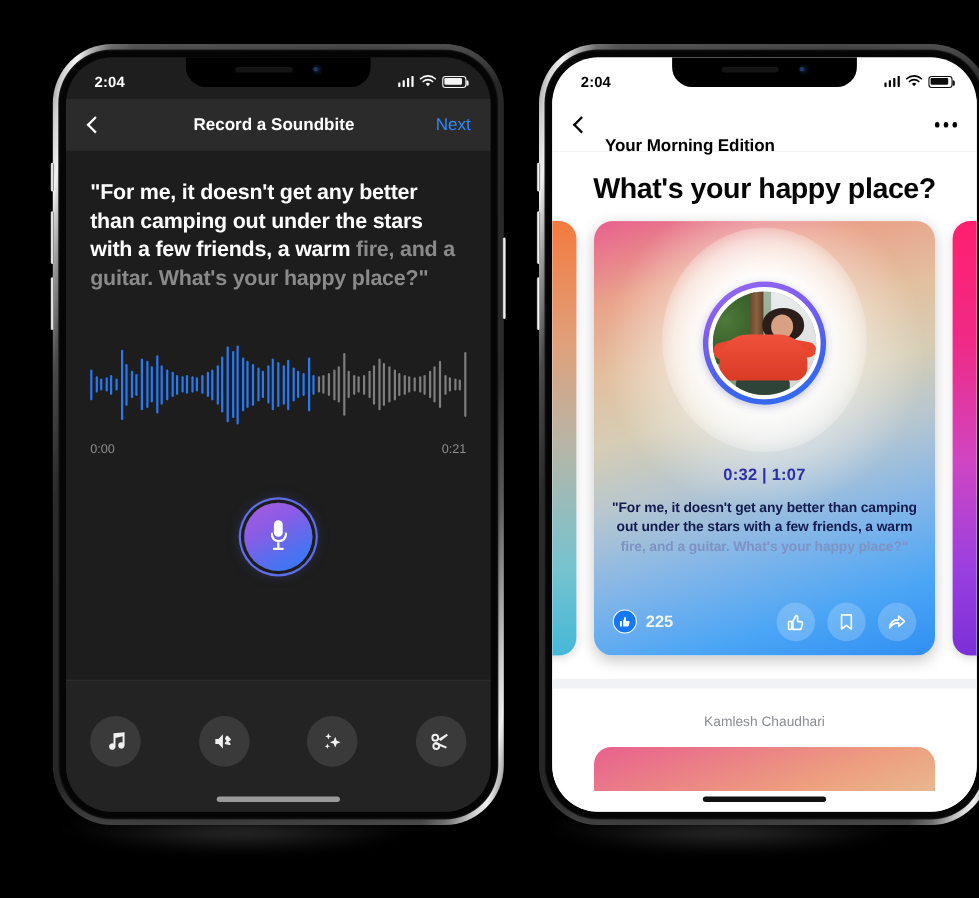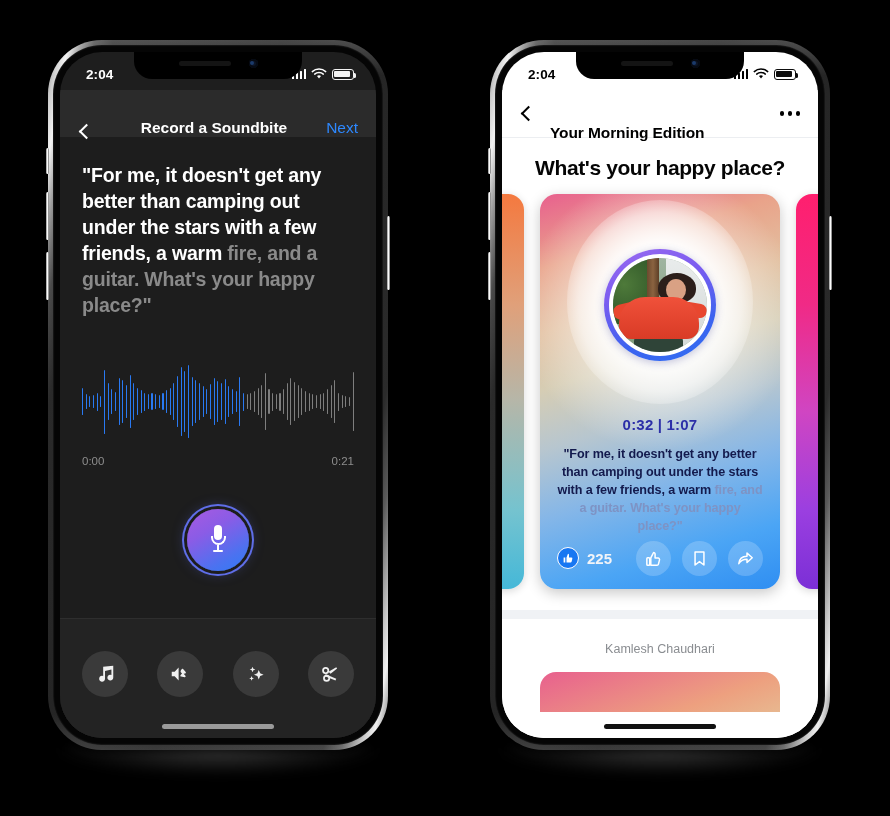--- a/index.html
+++ b/index.html
@@ -6,21 +6,21 @@
   body {
     width: 890px; height: 816px;
     background: #000;
     font-family: "Liberation Sans", sans-serif;
     overflow: hidden;
     position: relative;
   }
   .stage { position: absolute; inset: 0; }
 
   
-  .phone { position: absolute; width: 340px; height: 710px; }
+  .phone { position: absolute; width: 410px; height: 710px; }
   .phone.left  { left: 48px;  top: 40px; }
   .phone.right { left: 490px; top: 40px; }
 
   .shadow {
     position: absolute; left: 8px; bottom: -26px;
     width: 324px; height: 46px;
     background: radial-gradient(ellipse at 50% 40%, rgba(70,70,70,.85) 0%, rgba(35,35,35,.55) 45%, rgba(0,0,0,0) 72%);
     filter: blur(5px);
     border-radius: 50%;
   }
@@ -94,21 +94,21 @@
   .batt { width: 22px; height: 11px; border: 1.3px solid currentColor; border-radius: 3px;
           position: relative; opacity:.95; }
   .batt::before { content:""; position:absolute; left:1.3px; top:1.3px; bottom:1.3px; right:3px;
                   background: currentColor; border-radius:1px; }
   .batt::after { content:""; position:absolute; right:-3.2px; top:3px; width:1.8px; height:5px;
                  background: currentColor; border-radius: 0 1.5px 1.5px 0; }
 
   
   .navbar-dark {
     position: absolute; top: 38px; left: 0; right: 0; height: 47px;
-    background: #2b2b2b; display: flex; align-items: flex-end;
+    background: #2b2b2b; display: flex; align-items: center;
     padding: 0 18px; z-index: 10;
   }
   .chev {
     width: 11px; height: 11px; border-left: 2.6px solid currentColor;
     border-bottom: 2.6px solid currentColor; transform: rotate(45deg);
     display: inline-block; margin-left: 3px;
   }
   .nav-back { color: #fff; width: 34px; display: flex; align-items: center; cursor: pointer; }
   .nav-title-c { flex: 1; text-align: center; color: #fff; font-size: 15.5px; font-weight: bold; }
   .nav-next { color: #2d88ff; font-size: 15.5px; width: 42px; text-align: right; cursor: pointer; }
@@ -170,21 +170,21 @@
     padding: 0 18px; z-index: 10;
   }
   .nav-back-b { color: #000; width: 30px; display:flex; align-items:center; cursor:pointer; }
   .nav-title-l { flex: 1; color: #000; font-size: 15.5px; font-weight: bold; letter-spacing: -.1px; margin-top: 39px; }
   .dots { display: flex; gap: 3.5px; cursor: pointer; }
   .dots i { width: 4.5px; height: 4.5px; background:#000; border-radius:50%; display:block; }
 
   .feed { position: absolute; top: 85px; left: 0; right: 0; bottom: 0; background: #fff;
           border-top: 1px solid #eceef1; overflow: hidden; }
   .post { padding-top: 18px; }
-  .post-title { text-align:center; font-size: 21px; font-weight: bold; color:#050505;
+  .post-title { text-align:center; font-size: 26px; font-weight: bold; color:#050505;
                 letter-spacing: -.4px; }
   .post-meta { text-align:center; font-size: 12.5px; color:#8a8d91; margin-top: 6px; }
 
   .cards { position: relative; height: 400px; margin-top: 14px; }
   .card-peek {
     position: absolute; top: 0; width: 50px; height: 395px; border-radius: 16px;
     box-shadow: 0 2px 9px rgba(0,0,0,.16);
   }
   .peek-left  { left: -28px;  background: linear-gradient(180deg, #f4793f 0%, #e0a07a 28%, #b6b6a8 52%, #75c3cf 80%, #45b8d8 100%); }
   .peek-right { right: -28px; background: linear-gradient(180deg, #ff1f6e 0%, #f02a86 28%, #d045c2 55%, #9b3fe0 80%, #7b2fd6 100%); }

